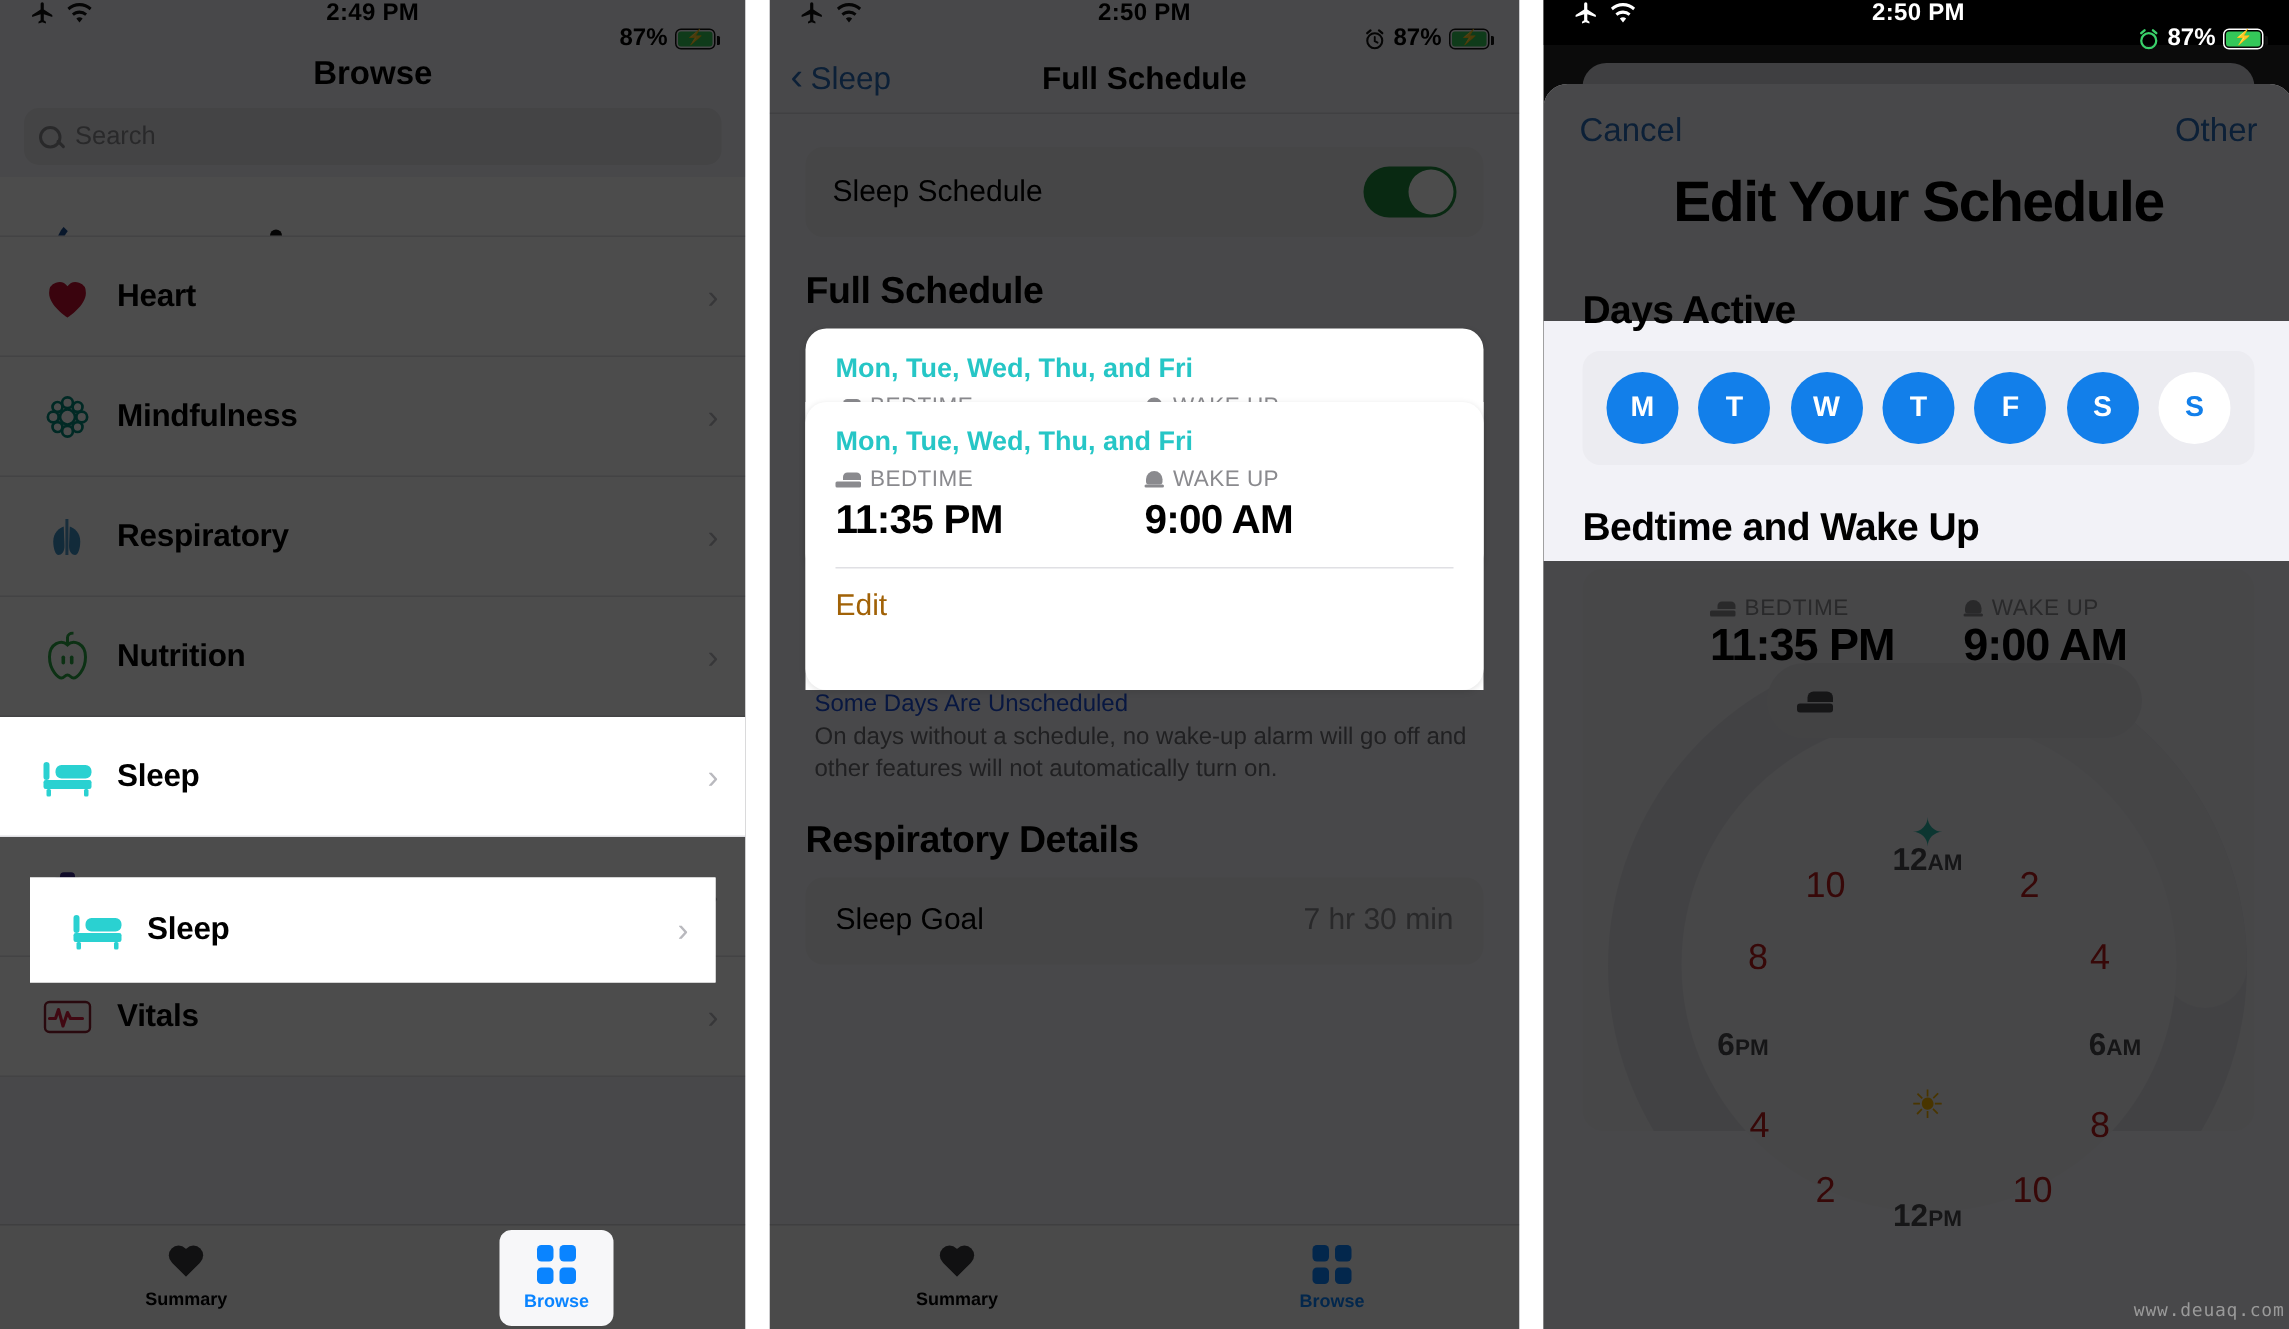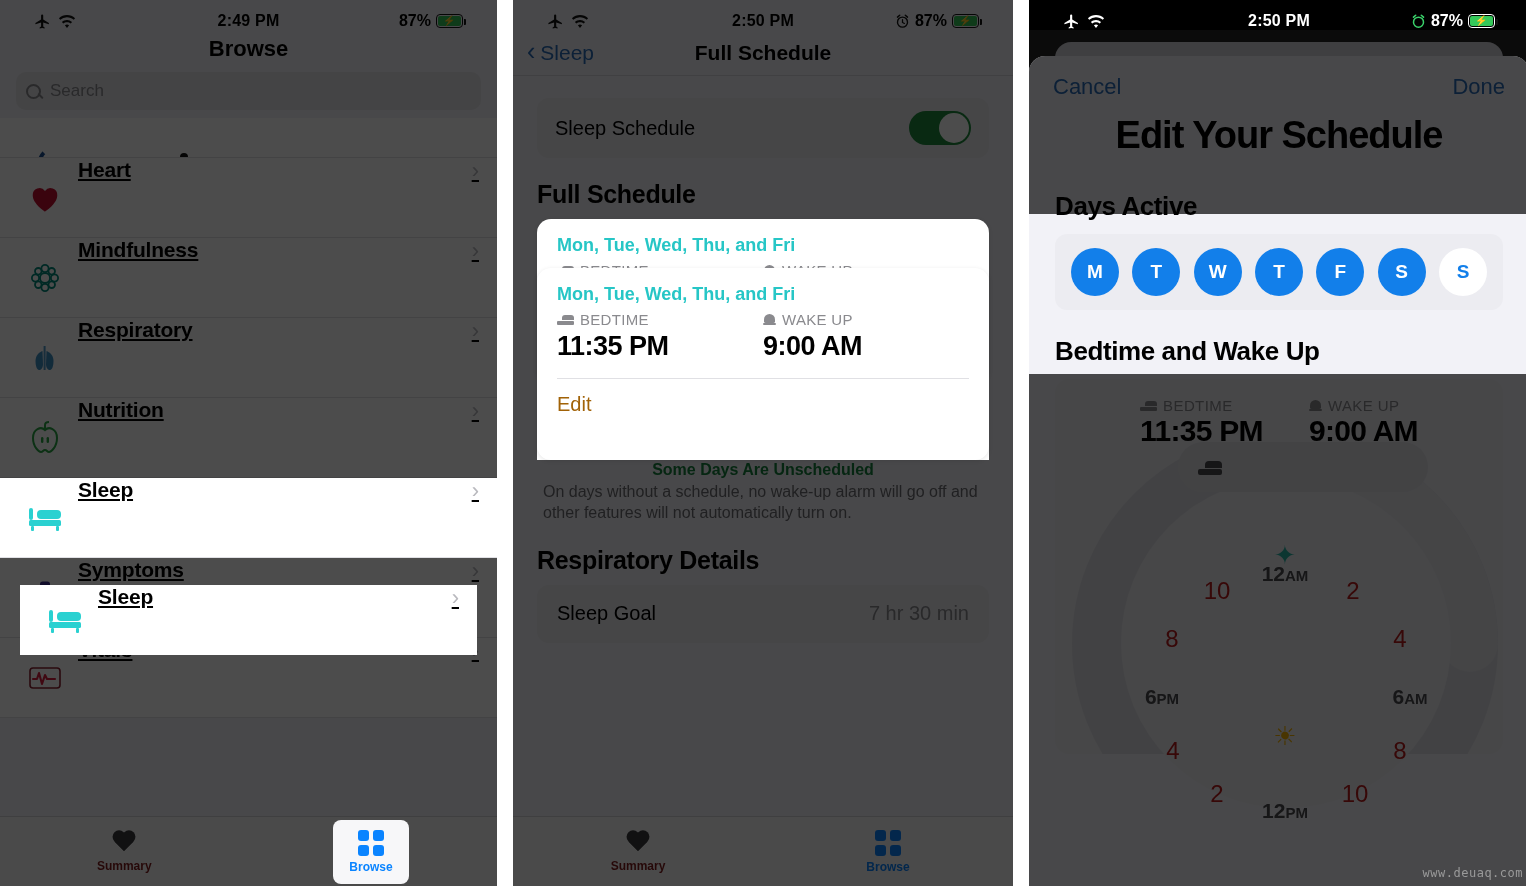--- a/index.html
+++ b/index.html
@@ -8,22 +8,22 @@
 
   .stage { position:relative; width:1526px; height:886px; background:#ffffff; display:flex; }
 
   
   .panel { position:relative; height:886px; overflow:hidden; background:#f2f2f7; }
   .panel .dim { position:absolute; inset:0; background:rgba(0,0,0,0.70); pointer-events:none; z-index:40; }
 
   .gap { width:16px; height:886px; background:#ffffff; flex:0 0 16px; }
 
   
-  .statusbar { height:30px; display:flex; align-items:flex-end; padding:0 34px; font-size:16px;
-     font-weight:bold; color:#000; position:relative; z-index:1; }
+  .statusbar { height:30px; display:flex; align-items:flex-start; padding:0 20px; font-size:16px;
+     font-weight:bold; color:#000; position:relative; z-index:1;flex-direction:column; }
   .sb-left { display:flex; align-items:center; gap:7px; }
   .sb-center { position:absolute; left:0; right:0; text-align:center; font-size:16px; font-weight:bold; letter-spacing:.2px;}
   .sb-right { margin-left:auto; display:flex; align-items:center; gap:5px; font-size:16px; font-weight:bold; z-index:2;}
   .batt { width:27px; height:14px; border:1.6px solid #111; border-radius:4px; position:relative; display:inline-block; }
   .batt:after { content:""; position:absolute; right:-4px; top:4px; width:2.2px; height:6px; background:#111; border-radius:0 1px 1px 0;}
   .batt .fill { position:absolute; inset:1.4px; background:#34c759; border-radius:2px; }
   .batt .bolt { position:absolute; left:50%; top:50%; transform:translate(-50%,-50%); font-size:10px; color:#111; line-height:1; }
 
   
   .p1 { width:497px; flex:0 0 497px; background:#f2f2f7; }
@@ -33,34 +33,34 @@
       gap:9px; padding:0 10px; color:#8a8a8e; font-size:17px; }
   .mag { width:15px; height:15px; border:2px solid #8a8a8e; border-radius:50%; position:relative; flex:0 0 15px;}
   .mag:after { content:""; position:absolute; width:7px; height:2px; background:#8a8a8e; right:-5px; bottom:0px;
       transform:rotate(45deg); border-radius:2px; }
 
   .listwrap { background:#fff; }
   .cut-row { height:40px; background:#fff; border-bottom:1px solid #e0e0e4; position:relative; overflow:hidden; }
   .cut-row .c-ic { position:absolute; left:38px; bottom:-20px; width:30px; height:30px; border:4px solid #1d4f91; border-radius:50%; border-top-color:transparent; border-right-color:transparent;}
   .cut-row .c-dot { position:absolute; left:180px; bottom:-4px; width:8px; height:8px; background:#111; border-radius:50%; }
 
-  .row { height:80px; background:#fff; display:flex; padding:0 18px 0 22px;
-      border-bottom:1px solid #e0e0e4; position:relative;text-decoration:underline; }
+  .row { height:80px; background:#fff; display:flex; align-items:center; padding:0 18px 0 22px;
+      border-bottom:1px solid #e0e0e4; position:relative; }
   .row .ic { width:46px; flex:0 0 46px; display:flex; align-items:center; justify-content:center; }
   .row .lbl { font-size:21px; font-weight:bold; color:#000; margin-left:10px; letter-spacing:-.2px; }
   .row .chev { margin-left:auto; color:#b9b9be; font-size:22px; font-weight:300; }
   .row.sleep-row { z-index:50; background:#fff; box-shadow:0 0 0 0 rgba(0,0,0,0); }
 
   
   .highlight-cut { position:absolute; z-index:60; background:#fff; }
 
   .tabbar { position:absolute; left:0; right:0; bottom:0; height:70px; background:#f7f7f9;
      border-top:1px solid #d4d4d8; display:flex; }
   .tab { flex:1; display:flex; flex-direction:column; align-items:center; justify-content:center; gap:4px; }
-  .tab .tlabel { font-size:12px; font-weight:bold; color:#7f1d1d; }
+  .tab .tlabel { font-size:12px; font-weight:bold; color:#000000; }
   .tab.active .tlabel { color:#0a84ff; }
   .heart-ic { width:26px; height:24px; position:relative; }
   .heart-ic:before,.heart-ic:after{content:"";position:absolute;top:0;width:13px;height:20px;background:#3a3a3c;border-radius:13px 13px 0 0;}
   .heart-ic:before{left:13px;transform:rotate(-45deg);transform-origin:0 100%;}
   .heart-ic:after{left:0;transform:rotate(45deg);transform-origin:100% 100%;}
   .grid-ic { width:26px; height:26px; display:grid; grid-template-columns:1fr 1fr; grid-template-rows:1fr 1fr; gap:4px; }
   .grid-ic i { background:#0a84ff; border-radius:3px; display:block; }
   .tab-hl { position:absolute; z-index:60; background:#f7f7f9; border-radius:8px; }
 
   
@@ -90,21 +90,21 @@
   .bed-glyph:after{content:"";position:absolute;left:5px;top:1px;width:12px;height:5px;background:#8a8a8e;border-radius:3px 3px 0 0;}
   .bell-glyph { width:13px; height:13px; position:relative; display:inline-block;}
   .bell-glyph:before{content:"";position:absolute;left:1px;top:1px;width:11px;height:9px;background:#8a8a8e;border-radius:6px 6px 2px 2px;}
   .bell-glyph:after{content:"";position:absolute;left:0;bottom:1px;width:13px;height:2px;background:#8a8a8e;border-radius:1px;}
   .sc-div { height:1px; background:#e0e0e4; margin:0 20px; }
   .editbtn { padding:14px 20px 16px; color:#a16207; font-size:20px; }
 
   .addcard { background:#e9e9ee; border-radius:12px; height:52px; display:flex; align-items:center;
       padding:0 20px; color:#2b6cb8; font-size:19px; margin-top:14px; }
   .ftnote { padding:10px 6px 0; font-size:16px; line-height:1.35; color:#6d6d72;}
-  .ftnote b { color:#15803d; display:block; font-weight:bold;text-align:center; }
+  .ftnote b { color:#1d4ed8; display:block; font-weight:normal; }
 
   .goalrow { height:58px; display:flex; align-items:center; padding:0 20px; font-size:20px; color:#000;}
   .goalval { margin-left:auto; color:#8a8a8e; }
 
   
   .p3 { width:500px; flex:0 0 500px; background:#0b0b0b; }
   .p3 .sb3 { color:#fff; background:#000; }
   .p3 .sb3 .batt { border-color:#fff; }
   .p3 .sb3 .batt .bolt { color:#000; }
   .p3 .sb3 .sb-left svg path, .p3 .sb3 .sb-left svg circle { fill:#fff; }
@@ -500,21 +500,21 @@
             <span class="bolt">⚡</span>
           </span>
       </div>
     </div>
 
     <div class="sheetBack"></div>
 
     <div class="sheet">
       <div class="sheethdr">
         <span>Cancel</span>
-        <span>Done</span>
+        <span>Other</span>
       </div>
       <div class="sheettitle">Edit Your Schedule</div>
 
       <div class="p3sec">
         <div class="secTitle">Days Active</div>
         <div class="daysbox">
           <div class="daycircle">M</div>
           <div class="daycircle">T</div>
           <div class="daycircle">W</div>
           <div class="daycircle">T</div>

